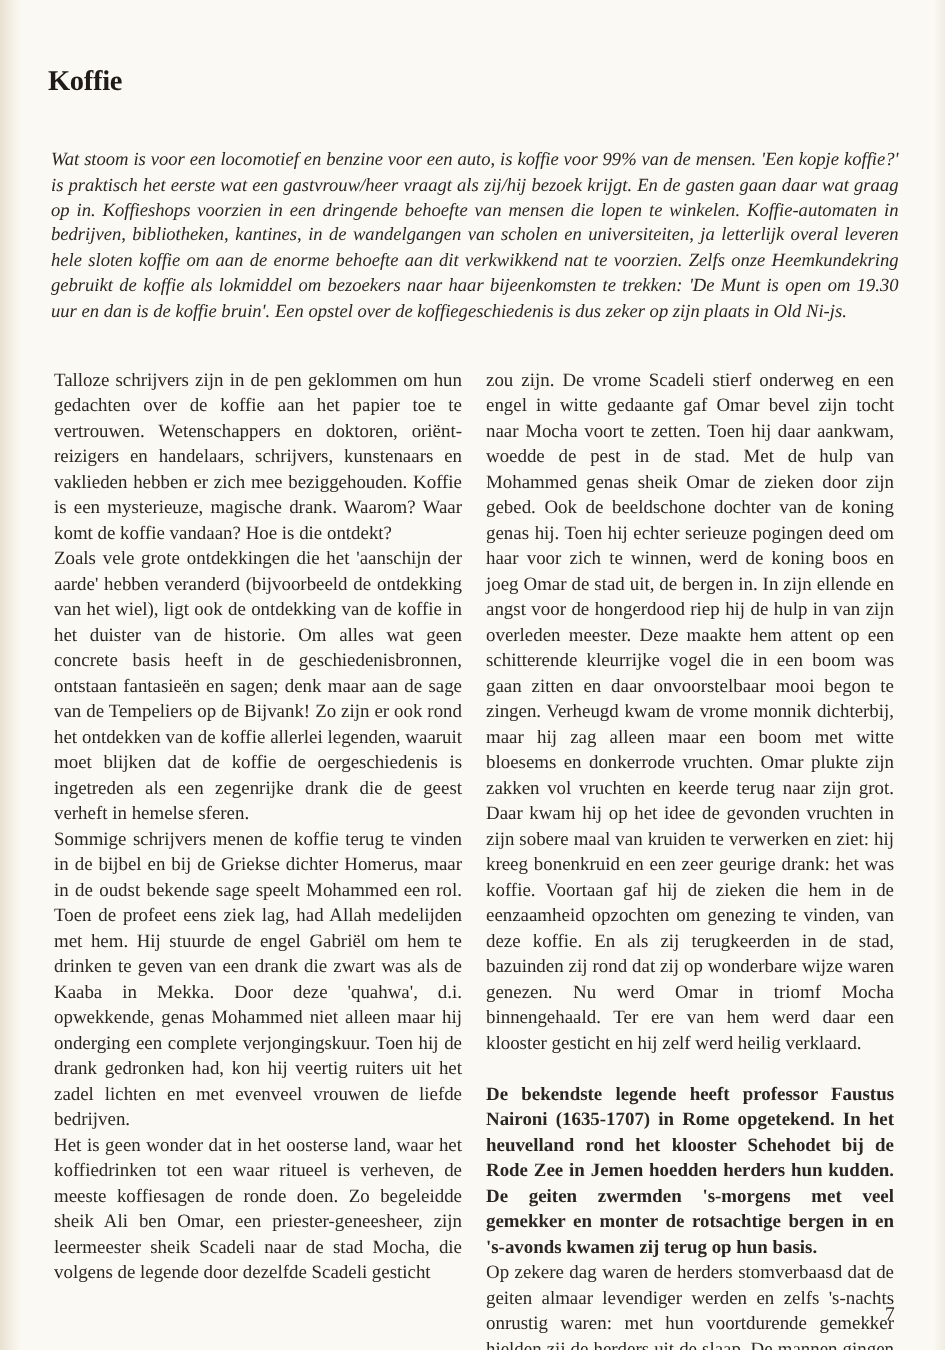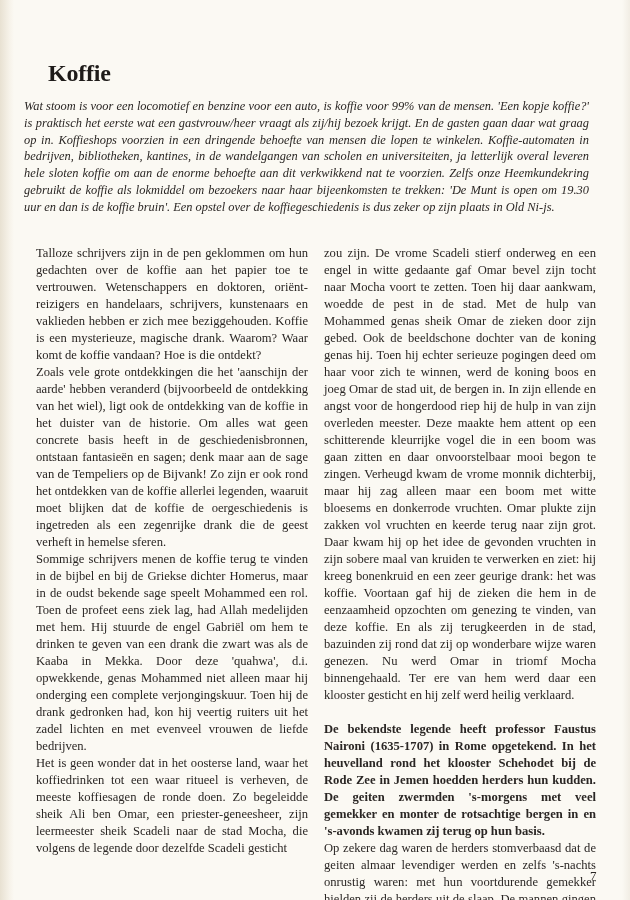--- a/index.html
+++ b/index.html
@@ -13,25 +13,25 @@
   .page-edge {
     position: absolute; left: 0; top: 0; width: 14px; height: 900px;
     background: linear-gradient(to right, #e8e1d2, #f7f3ea 70%, #fbf9f3);
   }
   .page-edge-right {
     position: absolute; right: 0; top: 0; width: 8px; height: 900px;
     background: linear-gradient(to left, #f1ede4, #fbf9f3);
   }
   .title {
     position: absolute; left: 32px; top: 44px;
-    font-size: 24px; font-weight: bold; margin: 16px; color: #1e1b19;
+    font-size: 19px; font-weight: bold; margin: 0; color: #1e1b19;
     letter-spacing: -0.2px;
   }
   .intro {
-    position: absolute; left: 24px; top: 98px; width: 565px;
+    position: absolute; left: 34px; top: 98px; width: 565px;
     font-style: italic; font-size: 12.4px; line-height: 16.8px;
     text-align: justify; margin: 0;
   }
   .col {
     position: absolute; top: 245px; width: 272px;
     font-size: 12.6px; line-height: 17.0px; text-align: justify;
   }
   .col-left { left: 36px; }
   .col-right { left: 324px; }
   .col p { margin: 0; }

